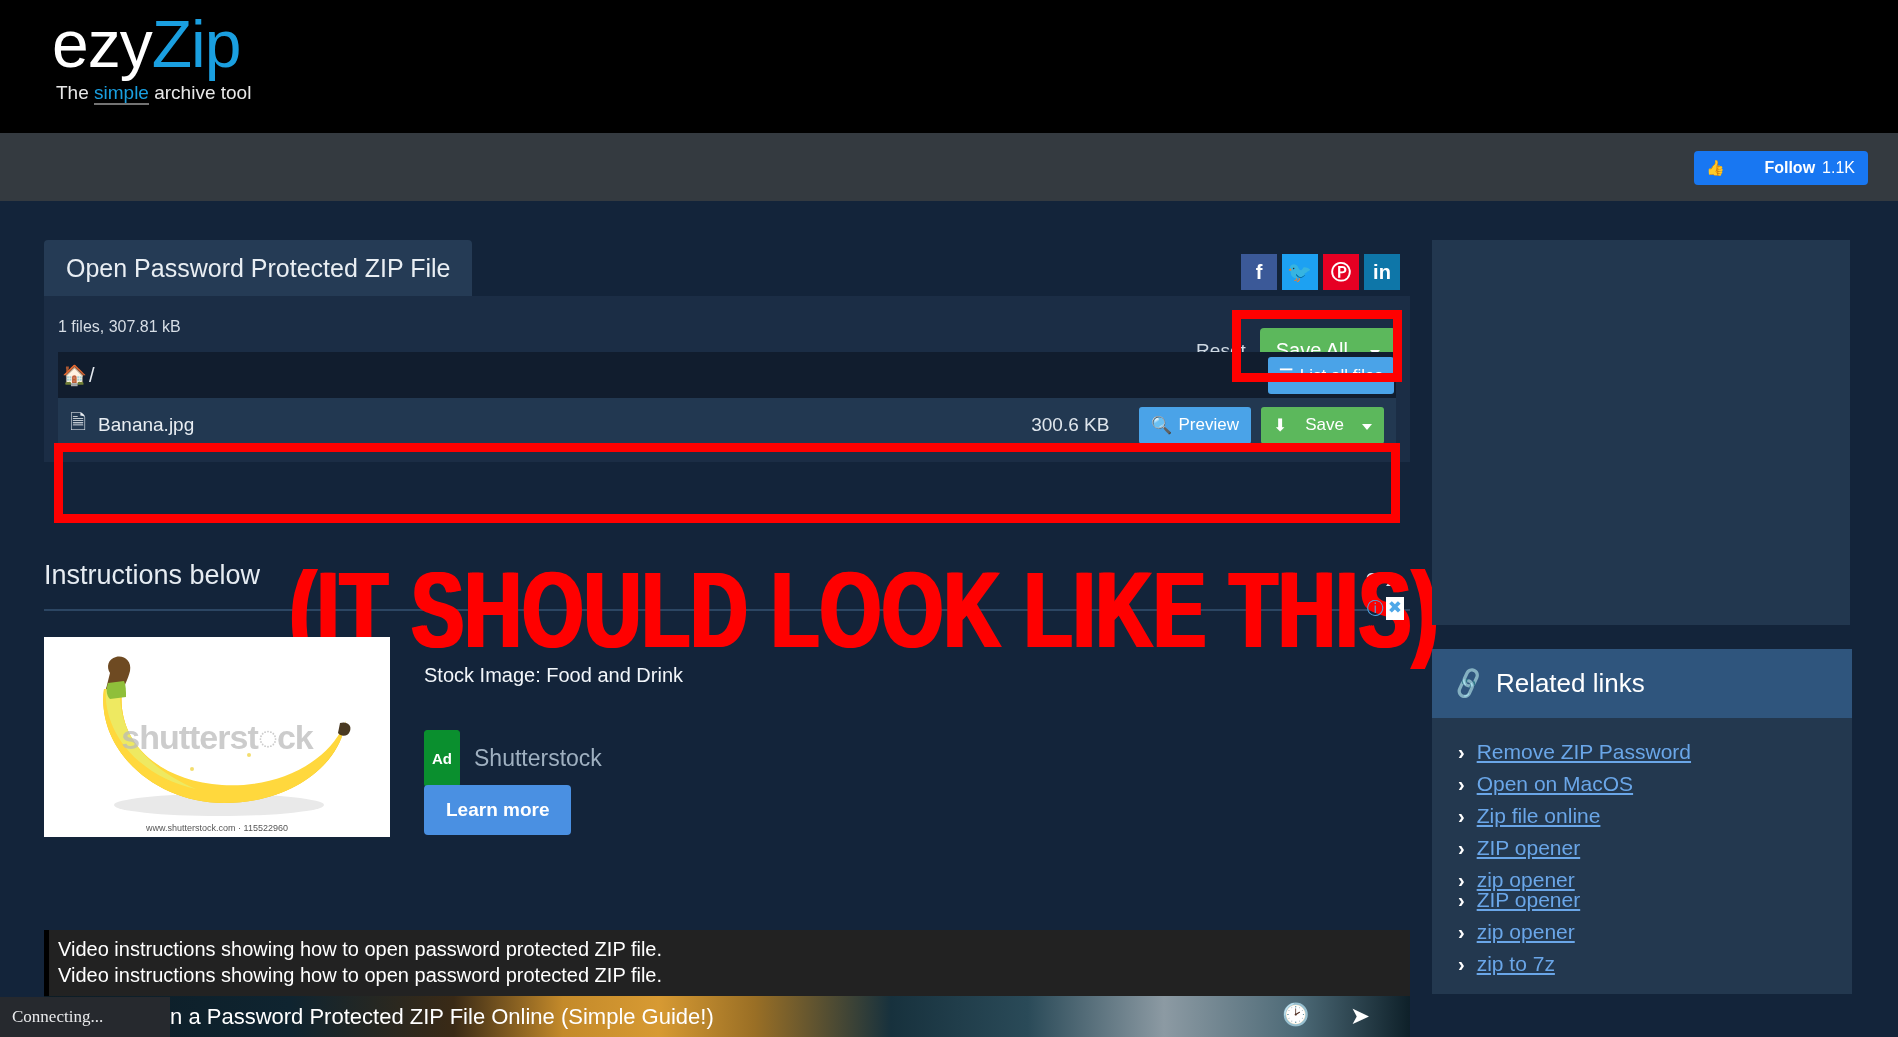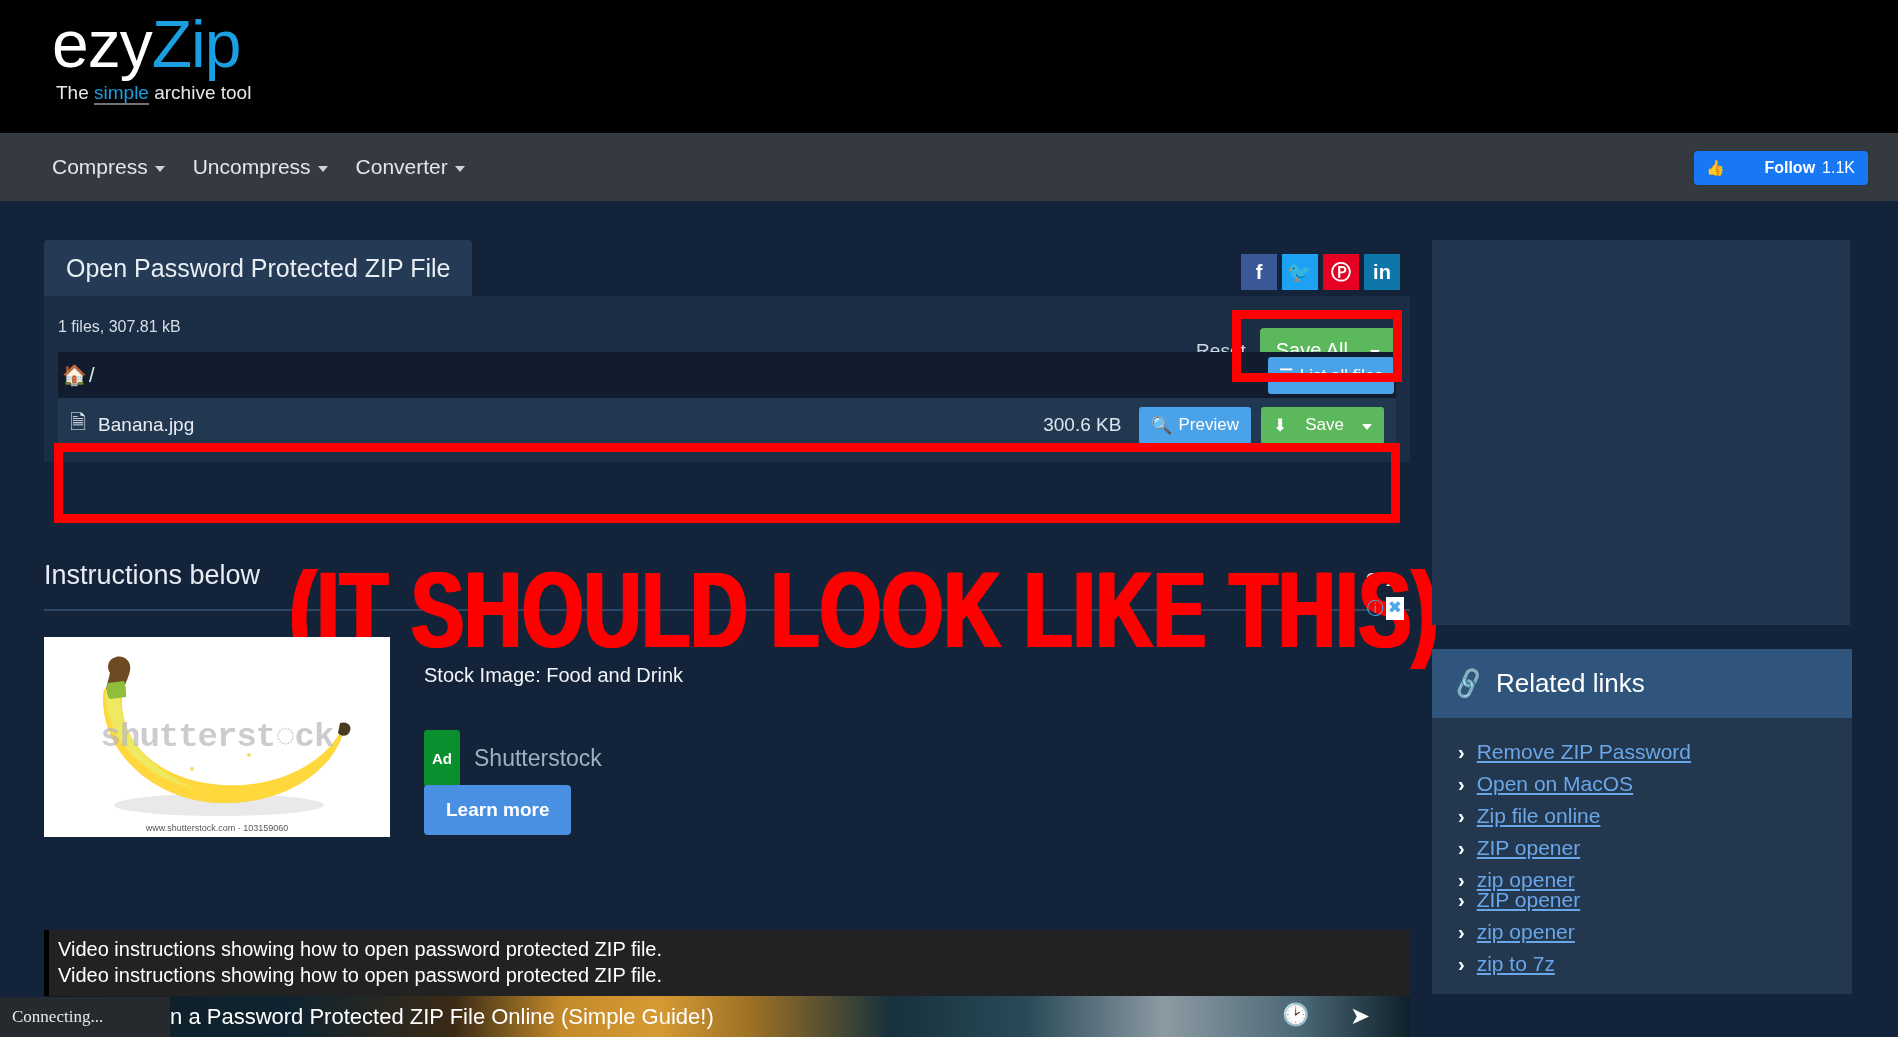--- a/index.html
+++ b/index.html
@@ -80,21 +80,21 @@
     font-size:17px; padding:8px 11px; border-radius:3px; display:flex; align-items:center; gap:6px; cursor:pointer;
   }
 
   .filerow {
     margin:0 14px; background:#223851; height:54px;
     display:flex; align-items:center; padding:0 12px; position:relative;
   }
   .fname { color:#e8edf2; font-size:19px; display:flex; align-items:center; gap:12px; }
   .fdoc { font-size:20px; }
   .frow-right { position:absolute; right:12px; top:0; height:54px; display:flex; align-items:center; gap:10px; }
-  .fsize { color:#dfe6ed; font-size:19px; margin-right:8px; }
+  .fsize { color:#dfe6ed; font-size:19px; margin-right:20px; }
   .btn-preview { background:#4aa3e8; color:#fff; font-size:17px; padding:8px 12px; border-radius:3px; display:flex; align-items:center; gap:6px; cursor:pointer;}
   .btn-save { background:#5cb85c; color:#fff; font-size:17px; padding:8px 12px; border-radius:3px; display:flex; align-items:center; gap:18px; cursor:pointer;}
   .btn-save .caret{border-top-color:#fff;}
 
   
   .instr { position:absolute; left:44px; top:560px; width:1366px; }
   .instr-title { color:#e6ecf2; font-size:27px; }
   .instr-rule { height:2px; background:#2c4663; margin-top:18px; }
   .help-q { position:absolute; right:8px; top:8px; color:#d7e0e9; font-size:22px; display:flex; align-items:center; gap:8px; }
   .up-tri { width:0;height:0;border-left:8px solid transparent;border-right:8px solid transparent;border-bottom:10px solid #dde5ec; }
@@ -103,21 +103,20 @@
   .adblock { position:absolute; left:44px; top:637px; width:1366px; height:260px; }
   .adimg {
     position:absolute; left:0; top:0; width:346px; height:200px; background:#ffffff;
     overflow:hidden;
   }
   .banana-wrap { position:absolute; left:0; top:0; width:346px; height:200px; }
   .shutter-wm {
     position:absolute; left:50%; top:50%; transform:translate(-50%,-50%);
     font-size:34px; color:#b9b9b9; opacity:.72; font-weight:bold; letter-spacing:-1px;
     white-space:nowrap;
-    font-family:Liberation Mono, monospace;
   }
   .adimg-cap { position:absolute; bottom:4px; left:0; width:100%; text-align:center; font-size:9px; color:#555; }
   .adtitle { position:absolute; left:380px; top:27px; color:#f2f6fa; font-size:20px; }
   .adsrc { position:absolute; left:380px; top:93px; display:flex; align-items:center; gap:14px; }
   .adbadge { background:#0a8f2e; color:#fff; font-size:15px; font-weight:bold; padding:19px 7px; border-radius:3px; border:1px solid #0a8f2e;}
   .adsrc-name { color:#9fb0c0; font-size:23px; }
   .learnmore {
     position:absolute; left:380px; top:148px; background:#4a90e2; color:#fff;
     font-weight:bold; font-size:19px; padding:14px 22px; border-radius:4px; cursor:pointer;
   }
@@ -188,34 +187,20 @@
       <div class="logo-main">
         <span class="logo-ezy">ezy</span><span class="logo-zip">Zip</span>
       </div>
       <div class="logo-tag">
         <span>The </span><span class="simple">simple</span><span> archive tool</span>
       </div>
     </div>
   </div>
 
   <div class="navbar">
-    <div class="nav-items">
-      <div class="nav-item">
-        <span>Compress</span>
-        <span class="caret"></span>
-      </div>
-      <div class="nav-item">
-        <span>Uncompress</span>
-        <span class="caret"></span>
-      </div>
-      <div class="nav-item">
-        <span>Converter</span>
-        <span class="caret"></span>
-      </div>
-    </div>
     <div class="follow-btn">
       <span class="thumb">👍</span>
       <b>Follow</b>
       <span>1.1K</span>
     </div>
   </div>
 
   <div class="main">
     <div class="tabstrip">
       <div class="tab-active">Open Password Protected ZIP File</div>
@@ -298,21 +283,21 @@
         <path d="M60 52 C 52 112, 110 166, 180 166 C 245 166, 292 130, 300 92 C 292 126, 248 152, 188 150 C 118 148, 72 108, 78 52 Z" fill="#f2c31a"></path>
         <path d="M60 52 C 52 112, 110 166, 180 166 C 250 166, 296 126, 302 84 C 296 98, 286 112, 272 122 C 246 142, 210 150, 178 148 C 116 144, 72 106, 78 52 Z" fill="#ffd83d"></path>
         <path d="M62 50 C 58 96, 96 140, 152 152 C 104 132, 74 98, 76 52 Z" fill="#e8ef6e" opacity="0.75"></path>
         <path d="M66 36 C 62 30, 64 22, 72 20 C 80 18, 88 24, 86 34 C 84 42, 80 50, 78 54 L62 52 Z" fill="#6e4a22"></path>
         <path d="M64 46 C 62 52, 62 58, 66 62 L 82 60 C 82 54, 82 48, 80 44 Z" fill="#8fbf3a"></path>
         <path d="M296 86 C 303 84, 308 88, 306 94 C 304 100, 297 100, 294 96 Z" fill="#4a3a22"></path>
         <circle cx="205" cy="118" r="2" fill="#f0d44a" opacity="0.8"></circle>
         <circle cx="148" cy="132" r="2" fill="#f0d44a" opacity="0.8"></circle>
       </svg>
       <div class="shutter-wm">shutterst◌ck</div>
-      <div class="adimg-cap">www.shutterstock.com · 103159060</div>
+      <div class="adimg-cap">www.shutterstock.com · 115522960</div>
     </div>
     <div class="adtitle">Stock Image: Food and Drink</div>
     <div class="adsrc">
       <span class="adbadge">Ad</span>
       <span class="adsrc-name">Shutterstock</span>
     </div>
     <div class="learnmore">Learn more</div>
   </div>
 
   <div class="videoblock">

